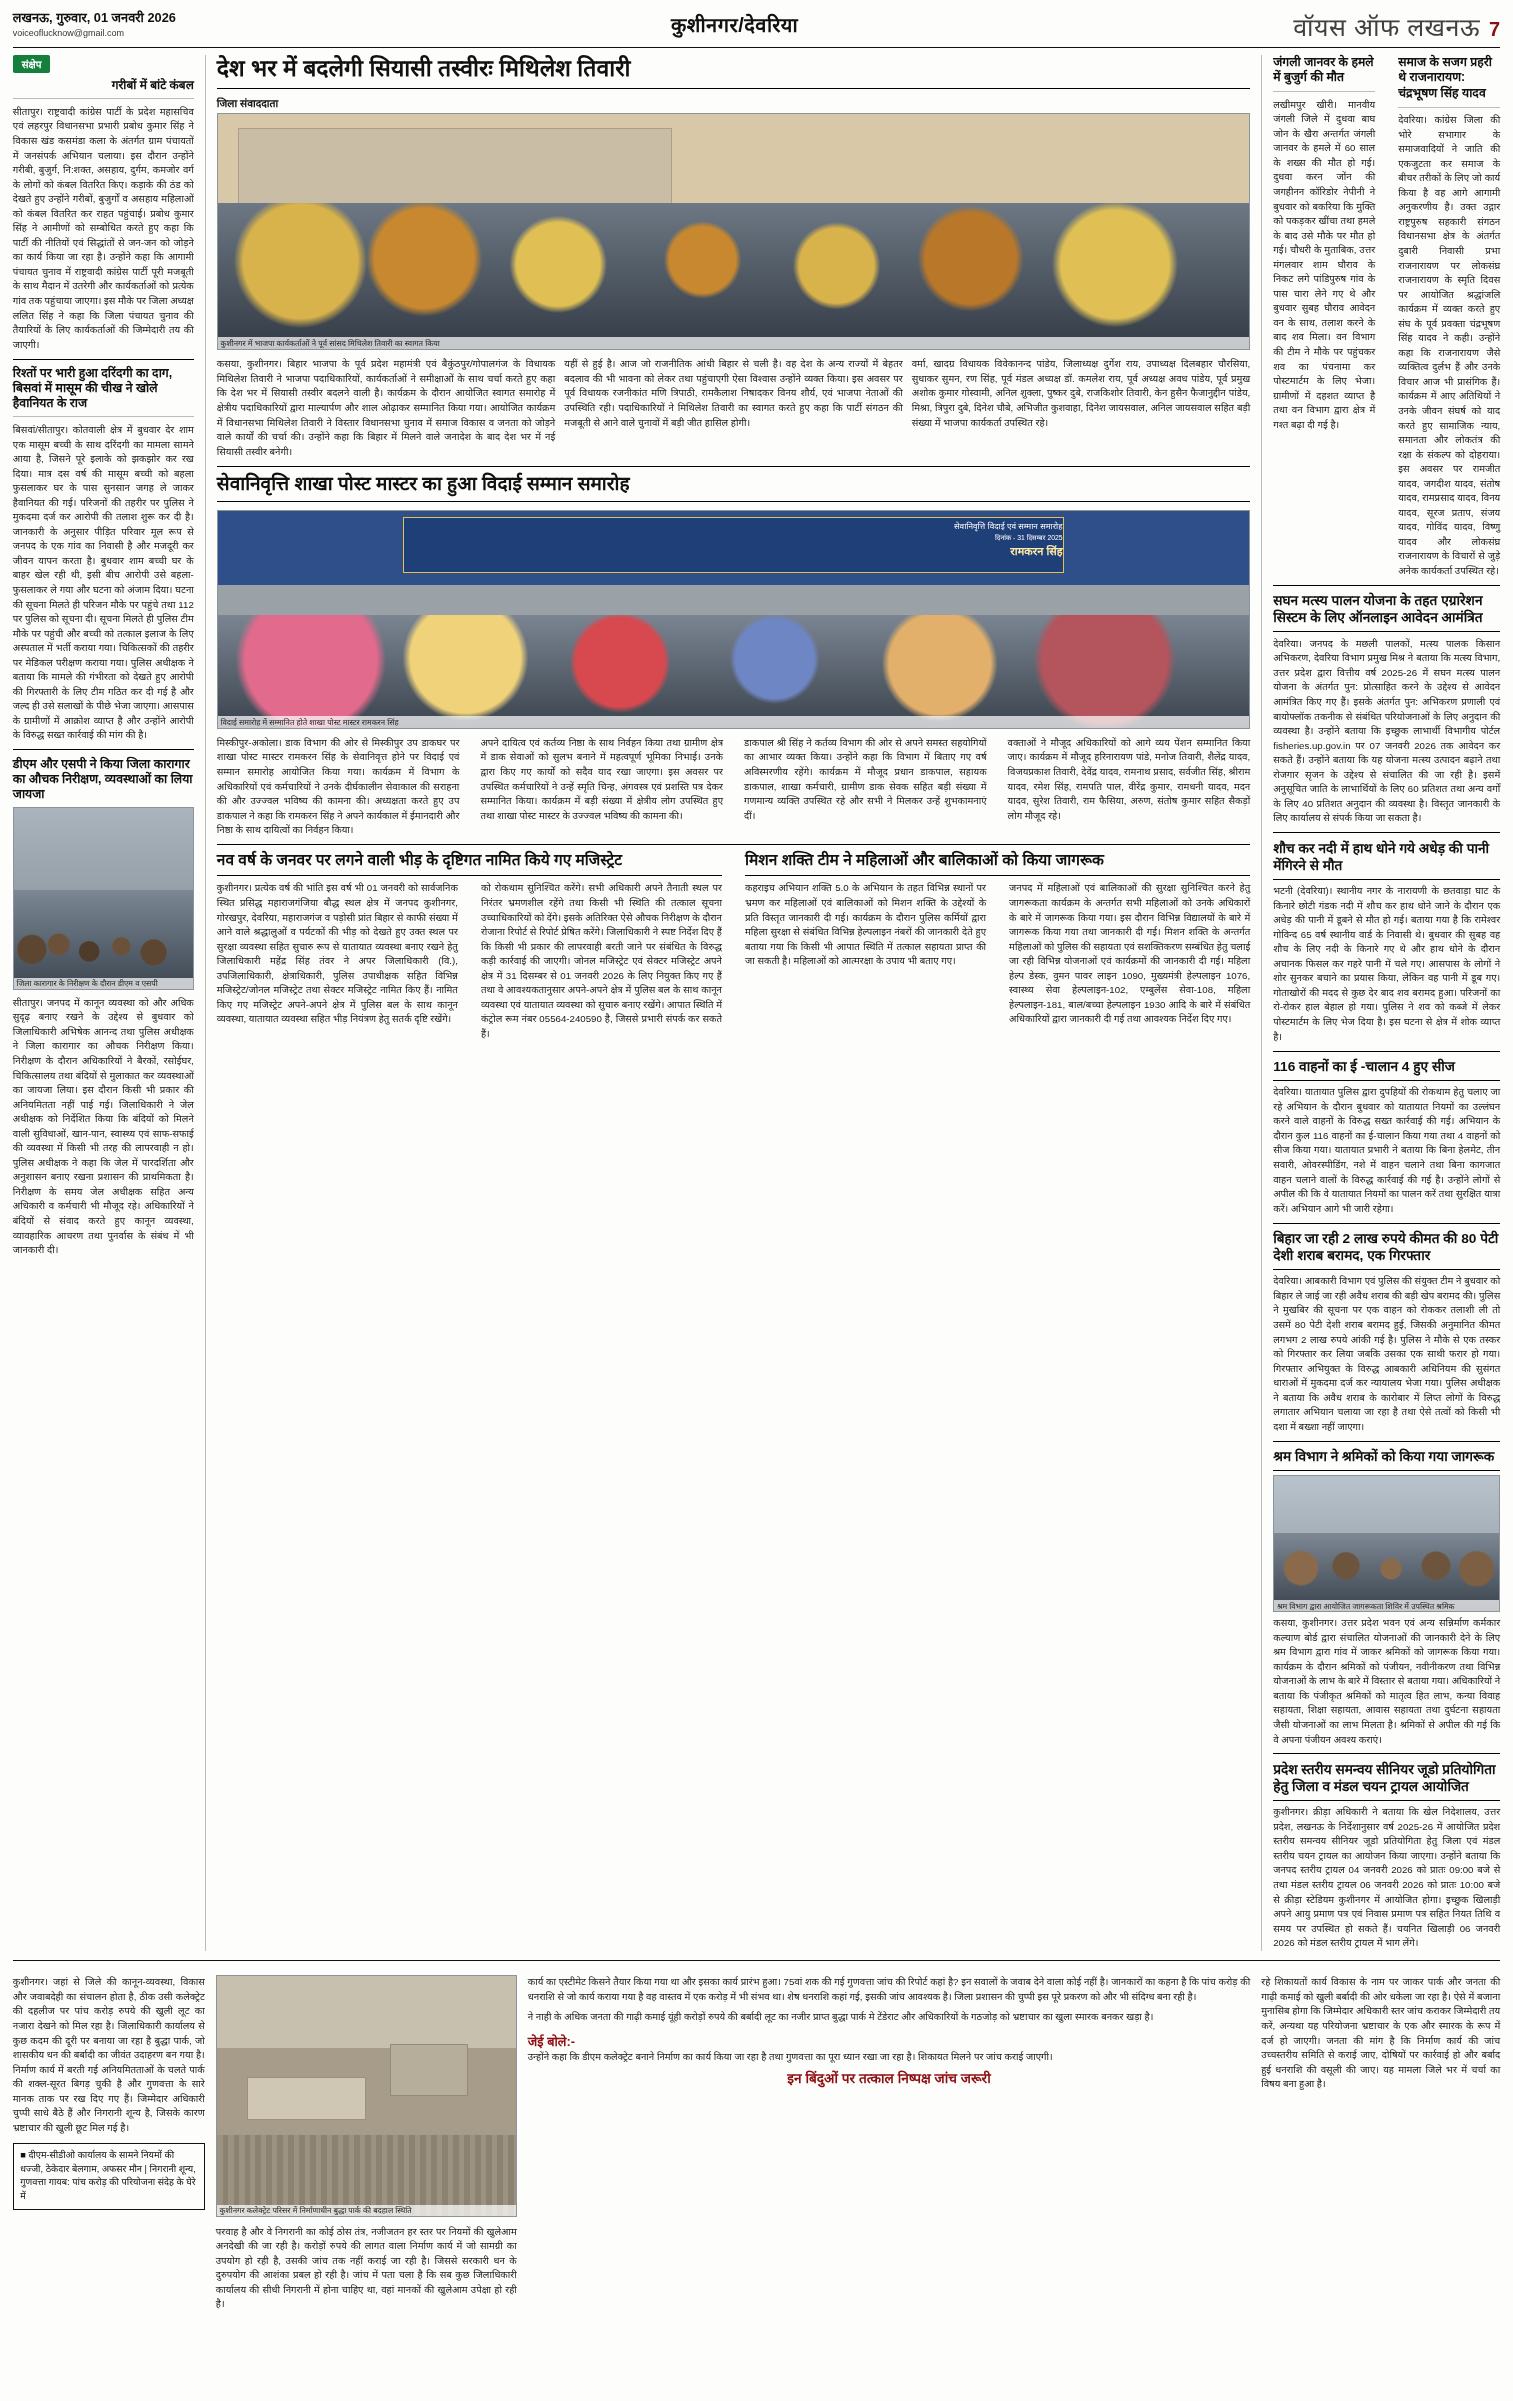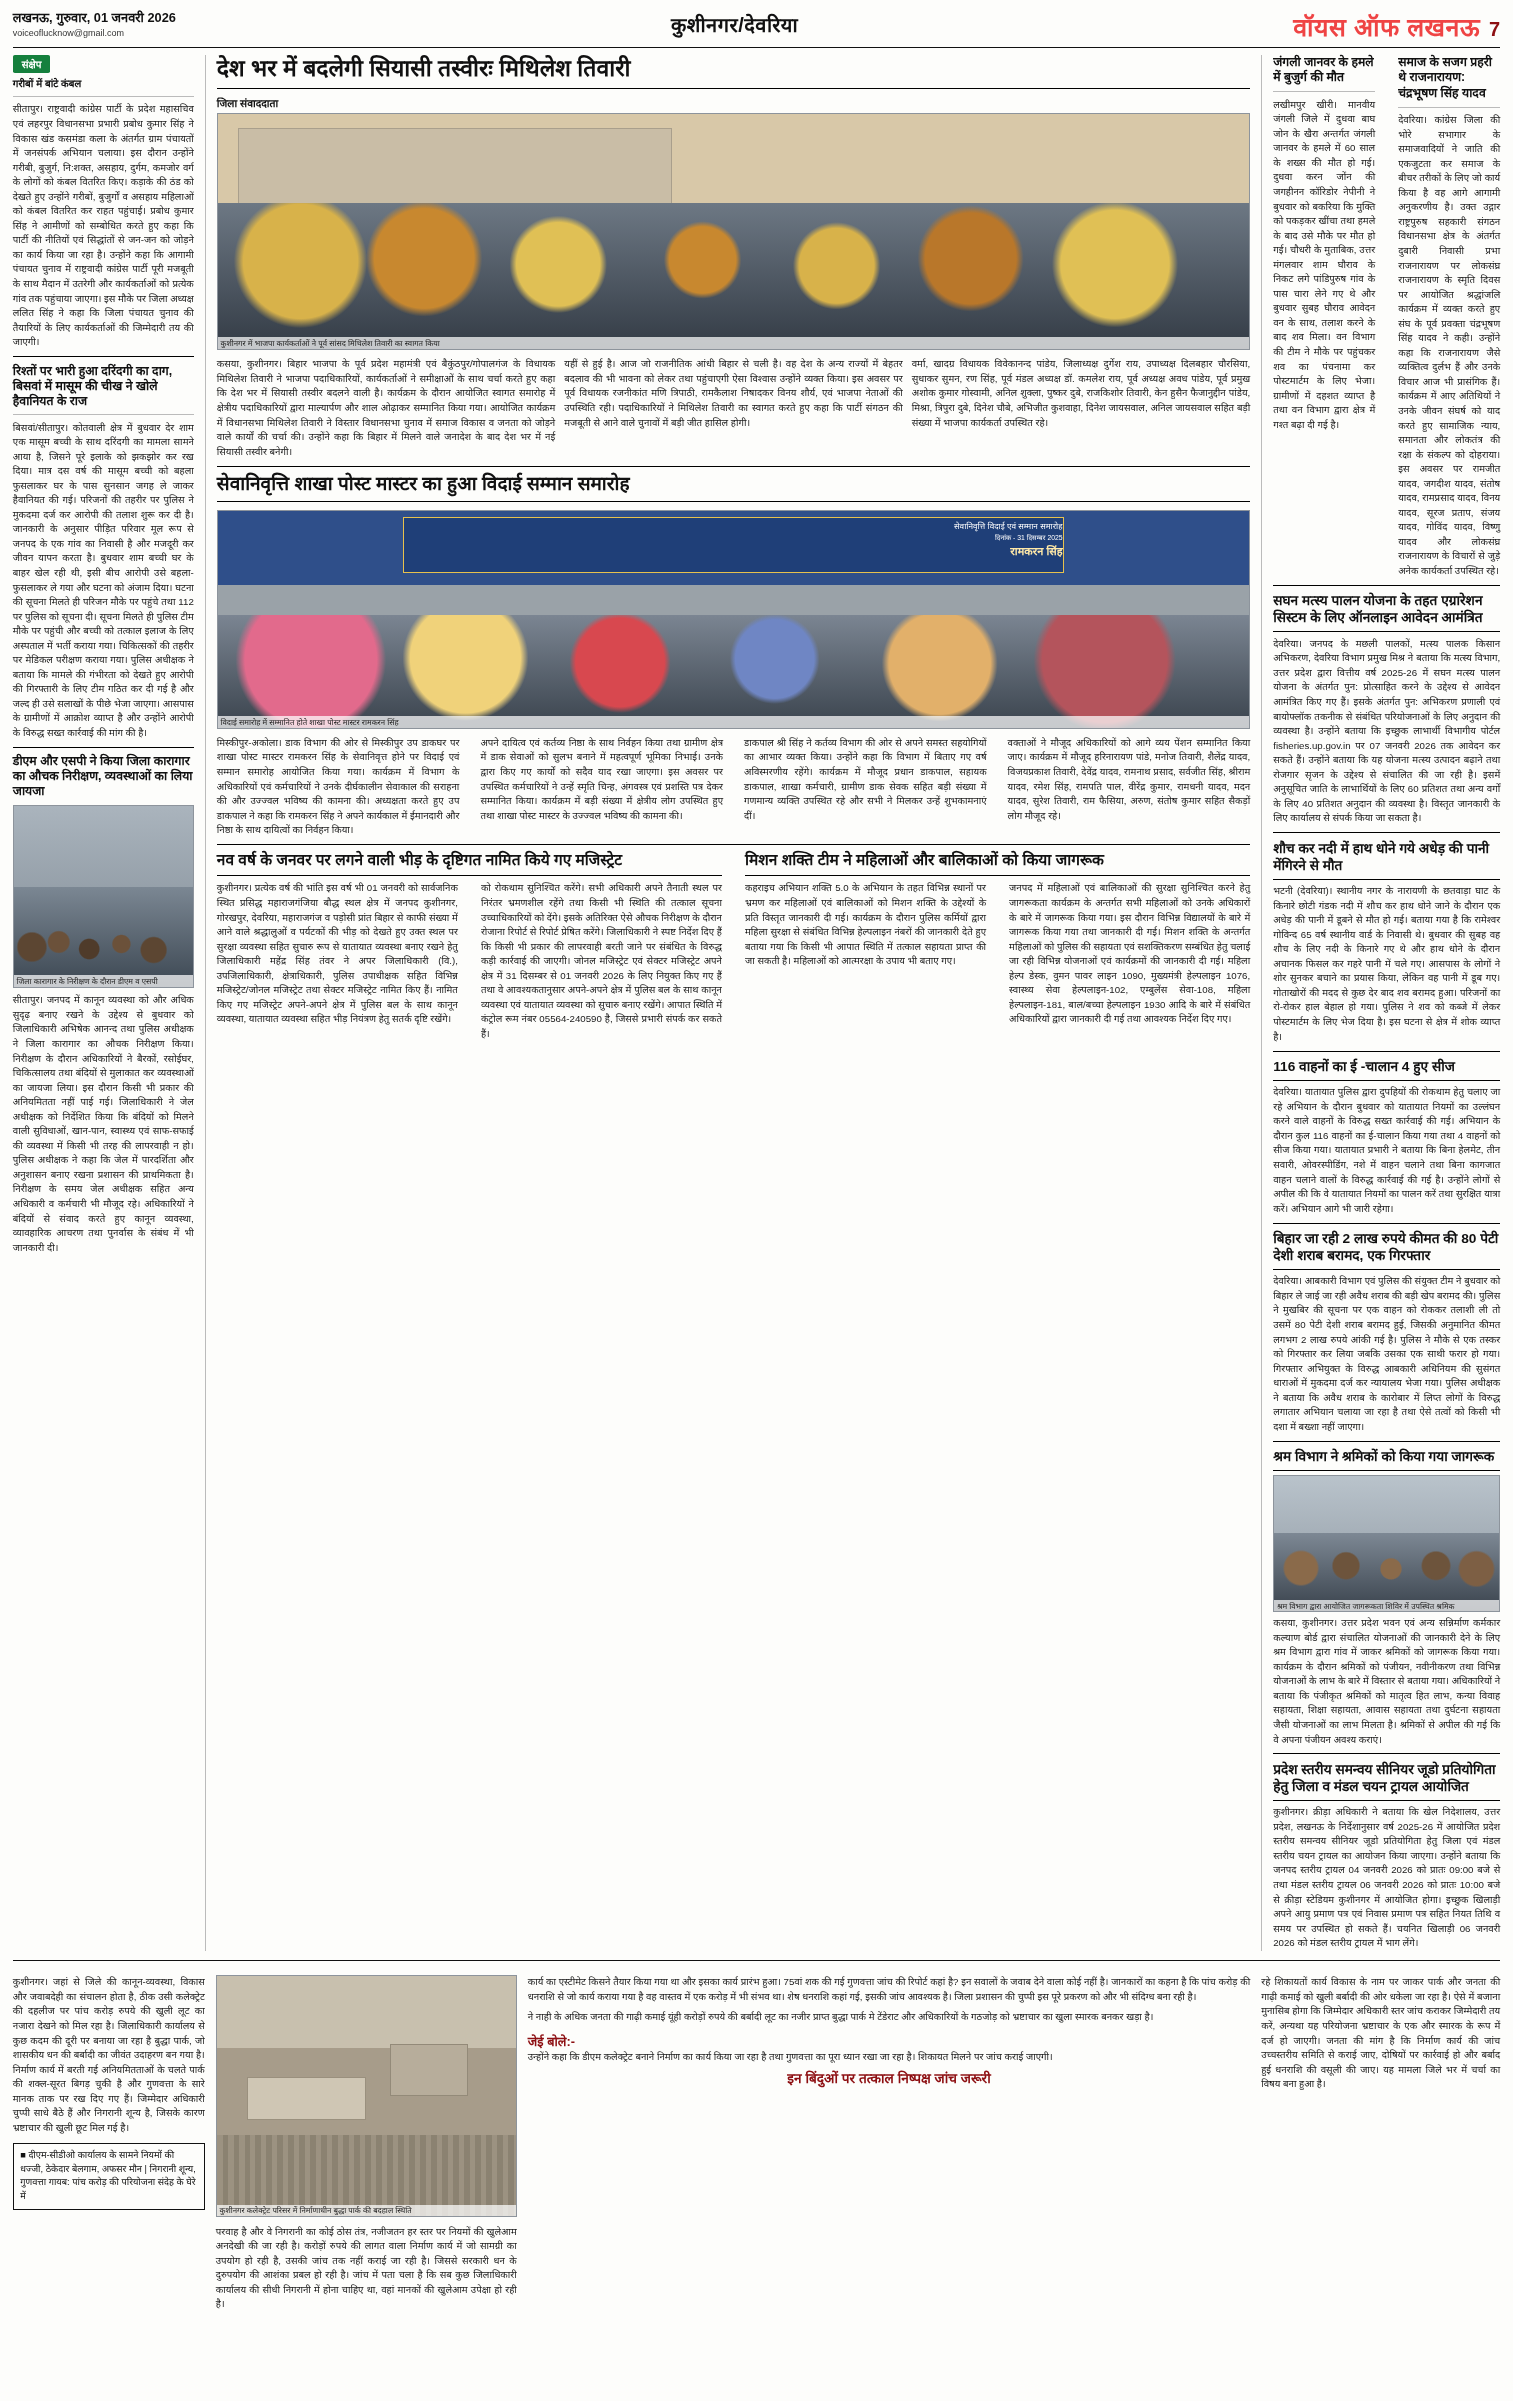--- a/index.html
+++ b/index.html
@@ -14,37 +14,37 @@
   }
   .page { position:relative; width:1513px; height:2401px; padding:9px 12.8px; }
 
   
   .masthead { display:flex; align-items:flex-start; justify-content:space-between; border-bottom:1.8px solid #111; padding-bottom:3.7px; }
   .mh-left { font-size:12px; line-height:1.4; }
   .mh-left .place { font-weight:bold; font-size:12.8px; }
   .mh-left .mail { font-size:9px; color:#333; }
   .mh-center { font-weight:bold; font-size:20px; letter-spacing:0.5px; padding-top:1.8px; }
   .mh-right { display:flex; align-items:baseline; gap:9px; }
-  .mh-right .brand { font-weight:bold; font-size:25px; color:#ef4444; letter-spacing:0.5px; }
+  .mh-right .brand { font-weight:normal; font-size:25px; color:#404040; letter-spacing:0.5px; }
   .mh-right .pageno { font-weight:bold; font-size:20px; color:#8d0f12; }
 
   
   .grid { display:grid; grid-template-columns: 181px 1fr 239px; gap:11px; margin-top:7.3px; }
   .rule-v { border-left:0.9px solid #bbb; }
 
   
   .hl { font-weight:bold; line-height:1.22; color:#111; }
   .byline { font-size:10.5px; font-weight:bold; margin:3.7px 0 2.7px; }
   .body-txt { font-size:9.7px; line-height:1.5; text-align:justify; color:#1a1a1a; hyphens:auto; }
   .col-sep { border-top:0.9px solid #000; margin:6.4px 0; }
   .thin-sep { border-top:0.9px solid #bbb; margin:5.5px 0; }
 
   
   .tag { display:inline-block; background:#15803d; color:#fff; font-size:10px; font-weight:bold; padding:1.8px 9px; border-radius:1.8px; margin-bottom:5.5px; }
-  .left-hl { font-size:10px; }
+  .left-hl { font-size:12px;text-align:right; }
   .photo { background:linear-gradient(#c9cfd6,#9aa4ae); border:0.9px solid #8d949c; position:relative; overflow:hidden; }
   .photo .cap { position:absolute; bottom:0; left:0; right:0; font-size:7.8px; background:rgba(255,255,255,.72); padding:0.9px 2.7px; color:#222; }
 
   
   .ph-sky { position:absolute; inset:0; }
   .ph-crowd { position:absolute; left:0; right:0; bottom:0; height:55%; background:
      radial-gradient(circle at 10% 60%, #5c4632 0 8%, transparent 9%),
      radial-gradient(circle at 25% 55%, #6b513a 0 7%, transparent 8%),
      radial-gradient(circle at 42% 62%, #4f3b2a 0 8%, transparent 9%),
      radial-gradient(circle at 60% 57%, #6b513a 0 7%, transparent 8%),

